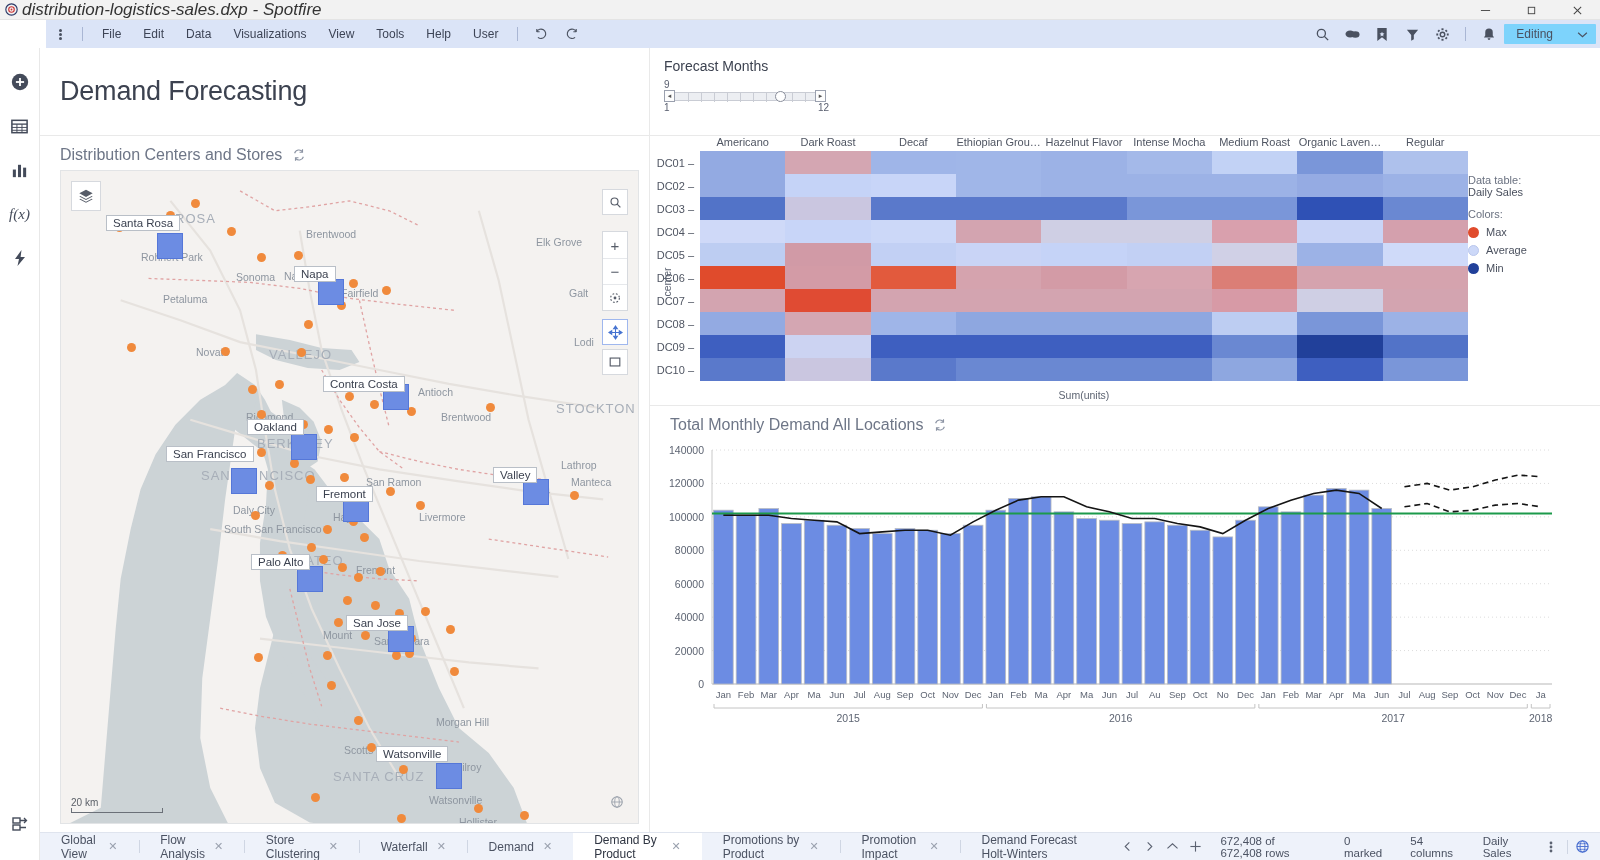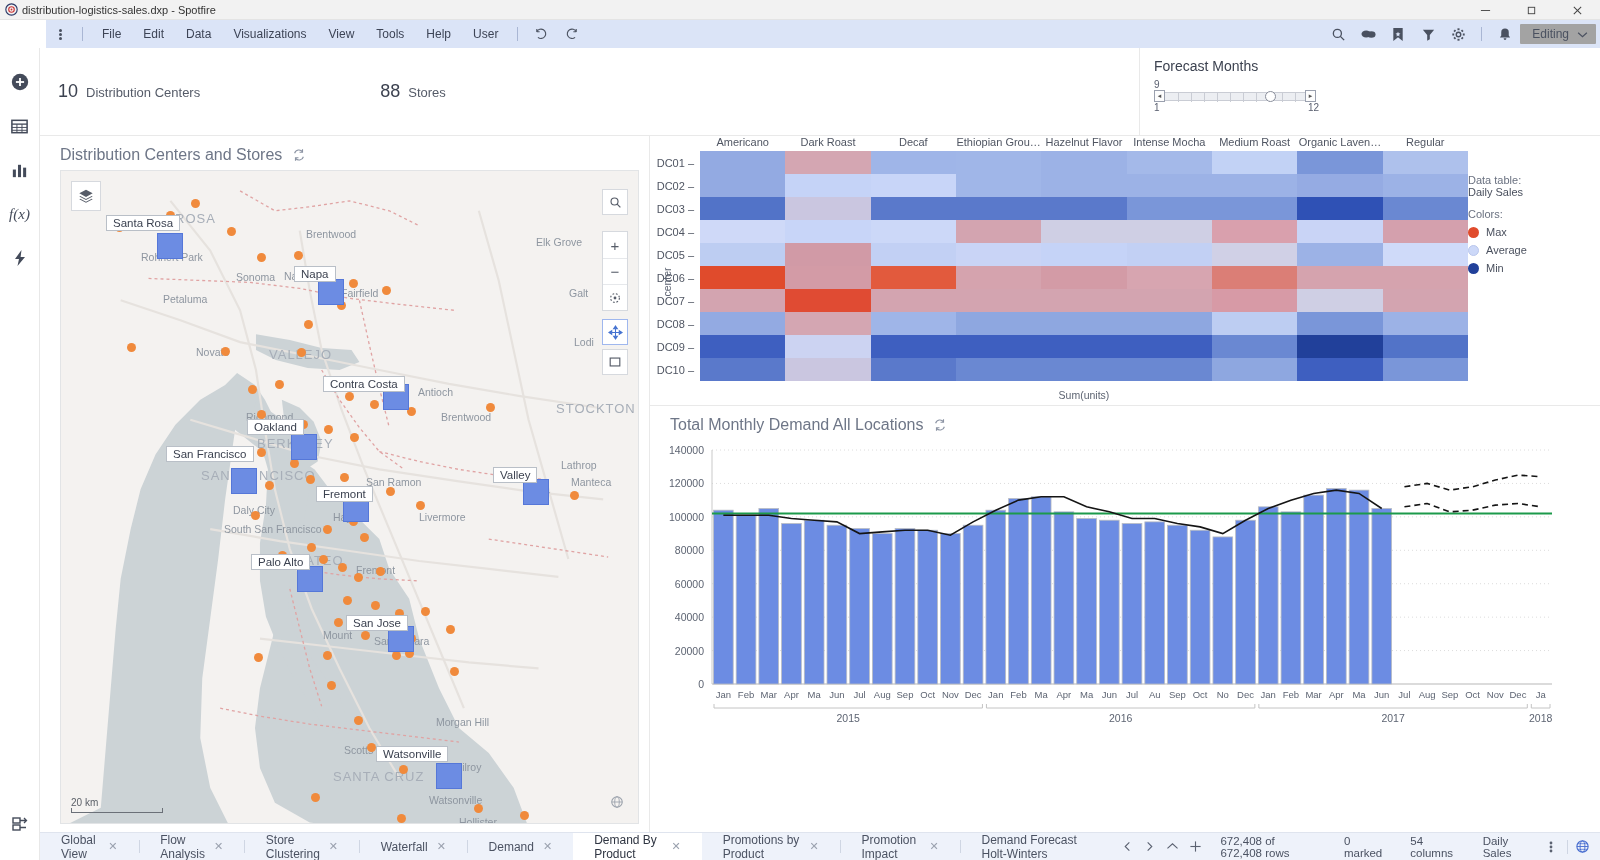--- a/index.html
+++ b/index.html
@@ -11,37 +11,37 @@
     color:#3a3f4a;
     -webkit-font-smoothing:antialiased;
   }
 
   
   .titlebar{
     height:20px; background:#f2f2f2; display:flex; align-items:center;
     border-bottom:1px solid #e4e4e4; position:relative;
   }
   .tb-logo{ width:22px; display:flex; justify-content:center; align-items:center; }
-  .tb-title{ font-size:11px; color:#333; }
+  .tb-title{ font-size:17px; color:#333;font-style:italic; }
   .tb-winbtns{ position:absolute; right:0; top:0; height:20px; display:flex; }
   .tb-winbtn{ width:46px; height:20px; display:flex; align-items:center; justify-content:center; color:#444; }
 
   
   .menubar{
     height:28px; background:#dbe4f7; display:flex; align-items:center;
     padding-left:0; position:relative;
   }
   .menu-left-pad{ width:46px; height:28px; background:#fff; }
   .kebab{ width:28px; display:flex; justify-content:center; align-items:center; cursor:pointer; }
   .kebab .dot{ width:3px; height:3px; border-radius:50%; background:#4a5160; display:block; margin:1px 0; }
   .msep{ width:1px; height:14px; background:#a9b6d4; margin:0 8px; }
   .mitem{ padding:0 11px; height:28px; line-height:28px; font-size:12px; color:#3d4456; cursor:pointer; }
   .micon{ width:30px; height:28px; display:flex; align-items:center; justify-content:center; cursor:pointer; color:#4a5160; }
   .menu-right{ position:absolute; right:4px; top:0; height:28px; display:flex; align-items:center; }
-  .editing-box{ display:flex; align-items:center; gap:8px; background:#a3a3a3; height:20px; padding:0 8px 0 12px;
+  .editing-box{ display:flex; align-items:center; gap:24px; background:#7dd3fc; height:20px; padding:0 8px 0 12px;
      font-size:12px; color:#4a5160; border-radius:1px; cursor:pointer;}
 
   
   .app{ display:flex; height:812px; }
   .leftbar{ width:40px; background:#fff; border-right:1px solid #e8e8e8; padding-top:12px;
     display:flex; flex-direction:column; align-items:center; }
   .lb-icon{ width:32px; height:44px; display:flex; align-items:center; justify-content:center; color:#444b5a; cursor:pointer; }
   .lb-bottom{ margin-top:auto; margin-bottom:14px; }
 
   .canvas{ flex:1; display:flex; flex-direction:column; background:#fff; }
@@ -295,29 +295,22 @@
           <rect x="2" y="3" width="7" height="5" fill="none" stroke="#444b5a" stroke-width="1.4"></rect>
           <rect x="2" y="10" width="7" height="5" fill="none" stroke="#444b5a" stroke-width="1.4"></rect>
           <path d="M9 5.5 h6 M9 12.5 h6 M13 3 l2.5 2.5 -2.5 2.5" stroke="#444b5a" stroke-width="1.3" fill="none"></path>
         </svg>
     </div>
   </div>
 
   <div class="canvas">
 
     <div class="hdrrow">
-      <div class="hdr-kpis">
-        <div class="kpi k1">
-          <span class="num">10</span>
-          <span class="lbl">Distribution Centers</span>
-        </div>
-        <div class="kpi k2">
-          <span class="num">88</span>
-          <span class="lbl">Stores</span>
-        </div>
+      <div class="hdr-title">
+        <h1>Demand Forecasting</h1>
       </div>
       <div class="hdr-slider">
         <div class="sl-title">Forecast Months</div>
         <div class="sl-val">9</div>
         <div class="sl-track-wrap">
           <div class="sl-arrow">◂</div>
           <div class="sl-track">
             <div class="tick" style="left:13px"></div>
               <div class="tick" style="left:26px"></div>
             <div class="tick" style="left:39px"></div>

